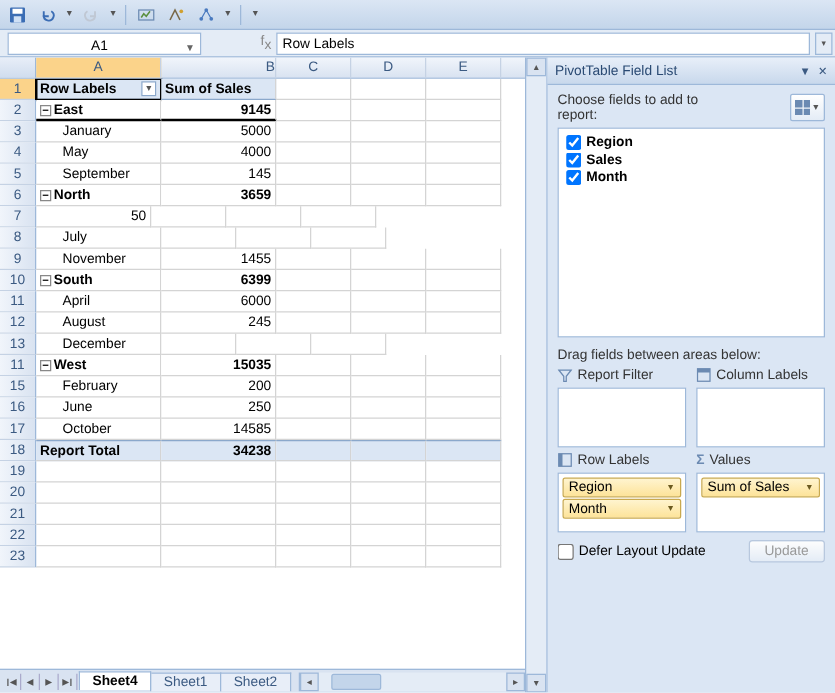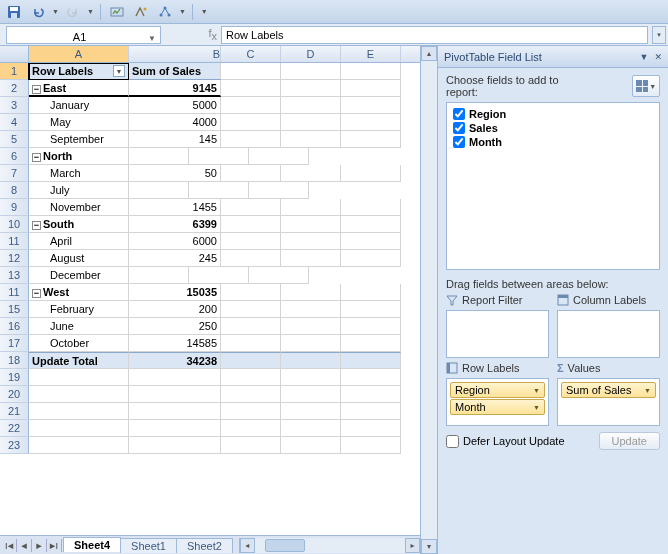--- a/index.html
+++ b/index.html
@@ -187,27 +187,27 @@
           <div class="rowh">5</div>
           <div class="cell cA"><span class="indent">September</span></div>
           <div class="cell cB">145</div>
           <div class="cell cC"></div>
           <div class="cell cD"></div>
           <div class="cell cE"></div>
         </div>
         <div class="row region-row">
           <div class="rowh">6</div>
           <div class="cell cA"><span class="collapse-btn">−</span><b>North</b></div>
+          <div class="cell cB">3659</div>
           <div class="cell cC"></div>
           <div class="cell cD"></div>
           <div class="cell cE"></div>
         </div>
         <div class="row ">
           <div class="rowh">7</div>
-          <div class="cell cA"><span class="indent">March</span></div>
           <div class="cell cB">50</div>
           <div class="cell cC"></div>
           <div class="cell cD"></div>
           <div class="cell cE"></div>
         </div>
         <div class="row ">
           <div class="rowh">8</div>
           <div class="cell cA"><span class="indent">July</span></div>
           <div class="cell cC"></div>
           <div class="cell cD"></div>
@@ -279,21 +279,21 @@
         <div class="row ">
           <div class="rowh">17</div>
           <div class="cell cA"><span class="indent">October</span></div>
           <div class="cell cB">14585</div>
           <div class="cell cC"></div>
           <div class="cell cD"></div>
           <div class="cell cE"></div>
         </div>
         <div class="row grand-row">
           <div class="rowh">18</div>
-          <div class="cell cA">Update Total</div>
+          <div class="cell cA">Report Total</div>
           <div class="cell cB">34238</div>
           <div class="cell cC"></div>
           <div class="cell cD"></div>
           <div class="cell cE"></div>
         </div>
         <div class="row ">
           <div class="rowh">19</div>
           <div class="cell cA"></div>
           <div class="cell cB"></div>
           <div class="cell cC"></div>

